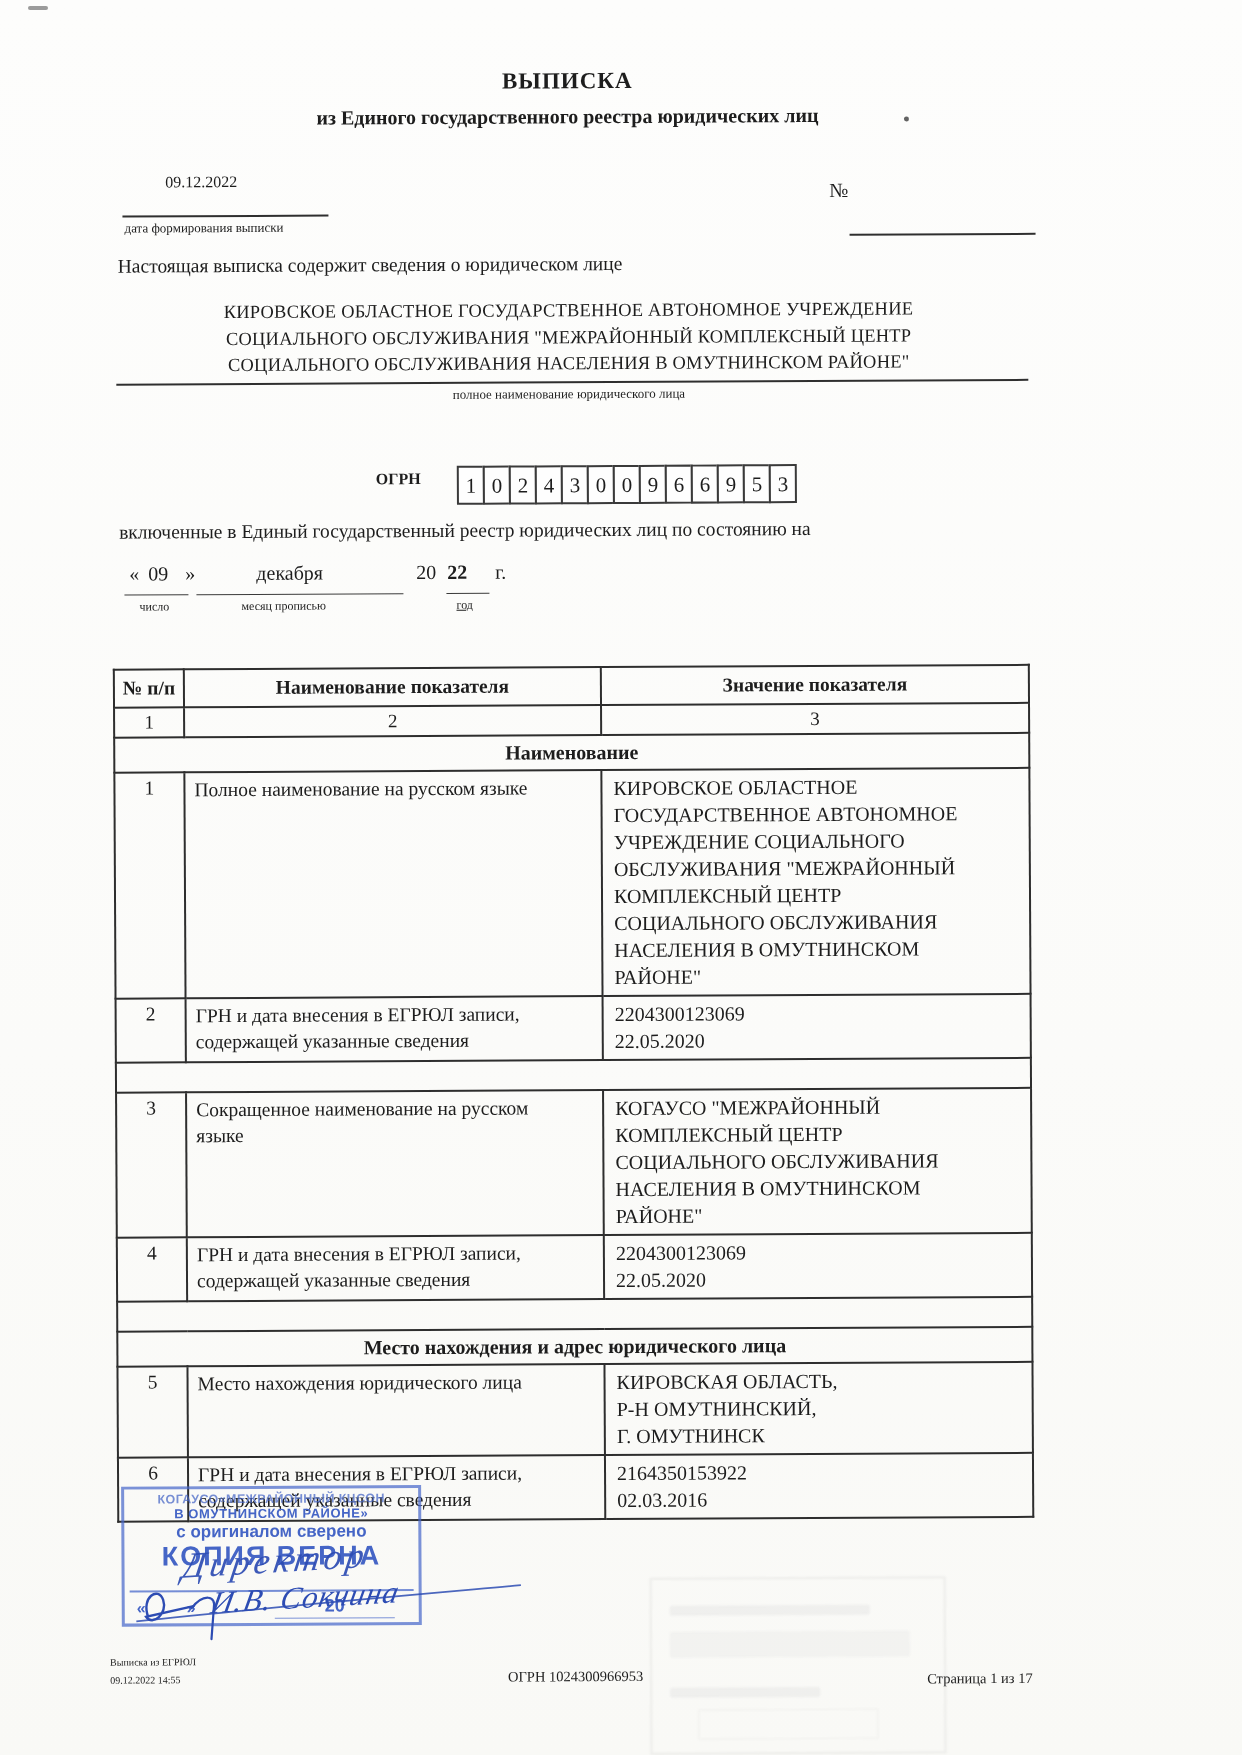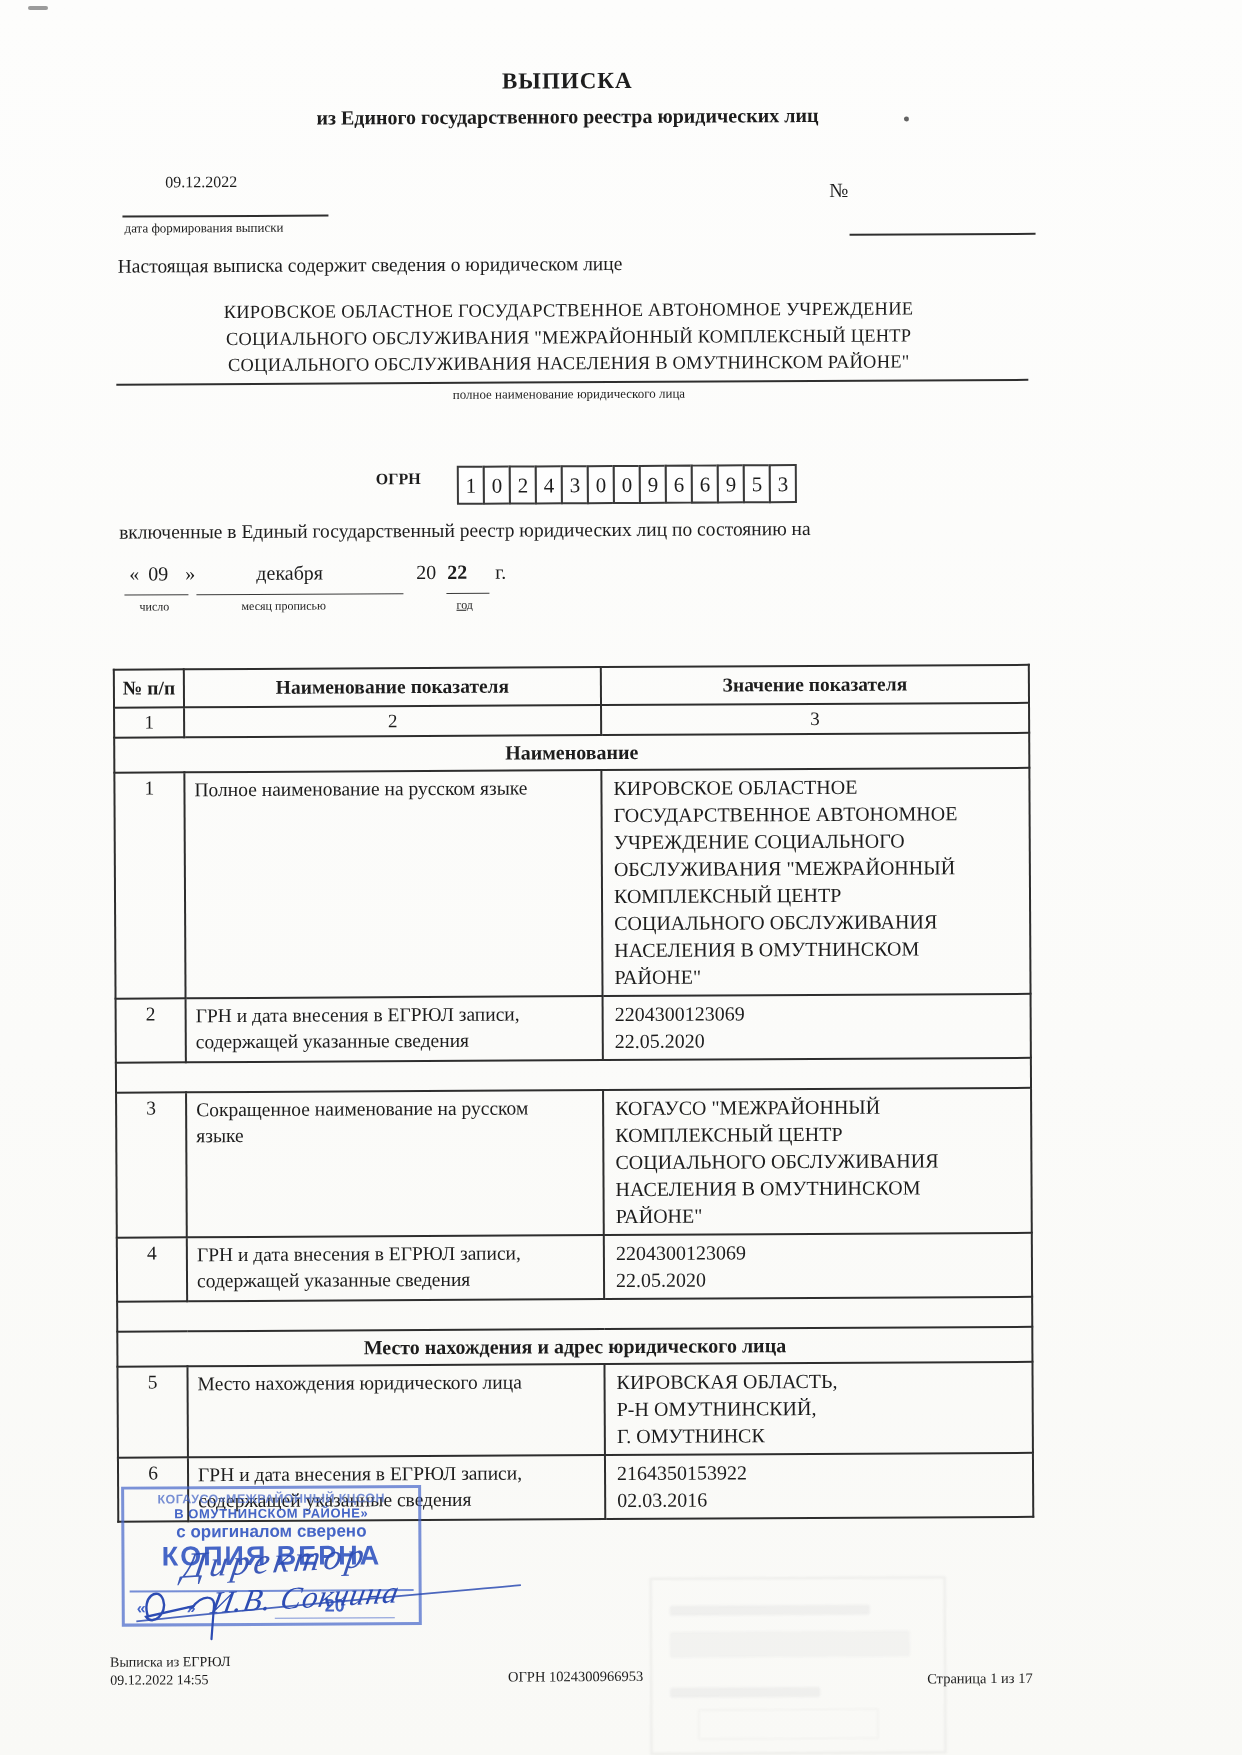--- a/index.html
+++ b/index.html
@@ -100,21 +100,21 @@
   .handwriting {
     position: absolute; left: 128px; top: 1534px; width: 420px; height: 100px;
     color: #2d4cb3; font-style: italic; transform: rotate(-3deg);
     pointer-events: none;
   }
   .hw-title { position: absolute; left: 52px; top: 0; font-size: 36px; letter-spacing: 4px; transform: skewX(-12deg); opacity: .92; }
   .hw-sig   { position: absolute; left: 78px; top: 42px; font-size: 31px; letter-spacing: 1px; transform: skewX(-14deg); }
   .hw-svg   { position: absolute; left: 0; top: 0; }
 
   
-  .footer-left   { left: 105px; top: 1651px; font-size: 14px; line-height: 18px; }
+  .footer-left   { left: 105px; top: 1651px; font-size: 10px; line-height: 18px; }
   .footer-center { top: 1668px; font-size: 14.5px; }
   .footer-right  { left: 922px; top: 1672px; width: 120px; font-size: 14.5px; }
 
   
   .artifact-dash { left: 28px; top: 6px; width: 20px; height: 4px; background: #4a4a4a; opacity: .55; border-radius: 2px; }
   .artifact-dot  { left: 907px; top: 118px; width: 5px; height: 5px; background: #3c3c3c; border-radius: 50%; opacity: .8; }
   .ghost {
     position: absolute; left: 645px; top: 1578px; width: 296px; height: 177px;
     border: 2px solid rgba(125,125,130,.18);
     opacity: .6; filter: blur(1px);

